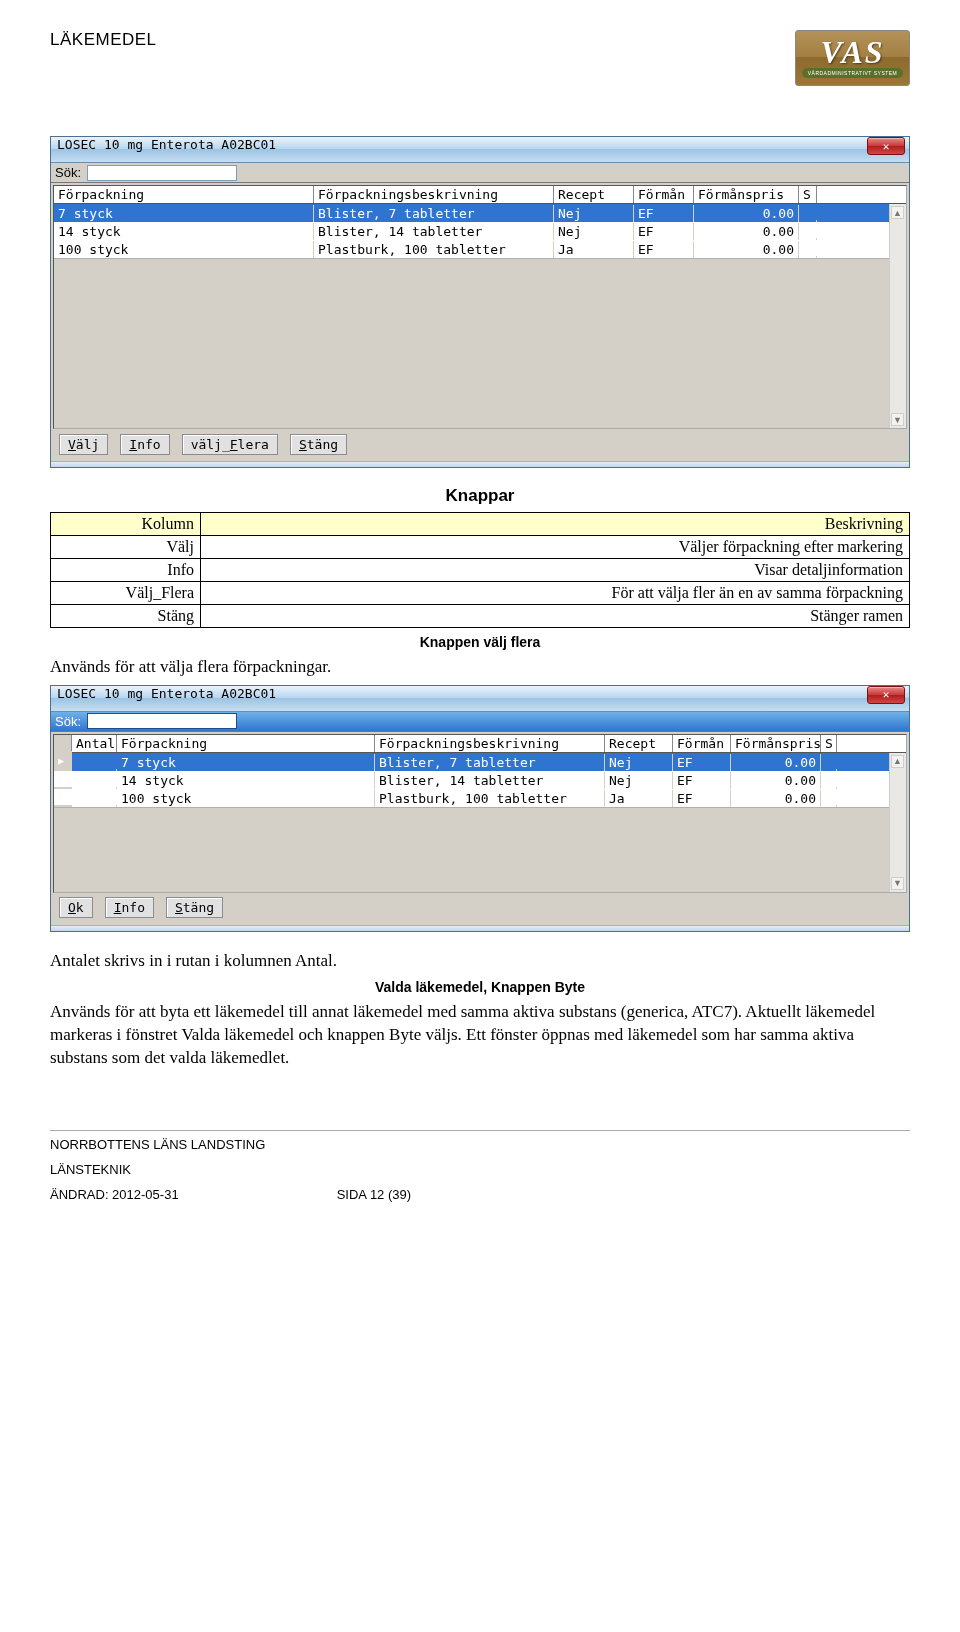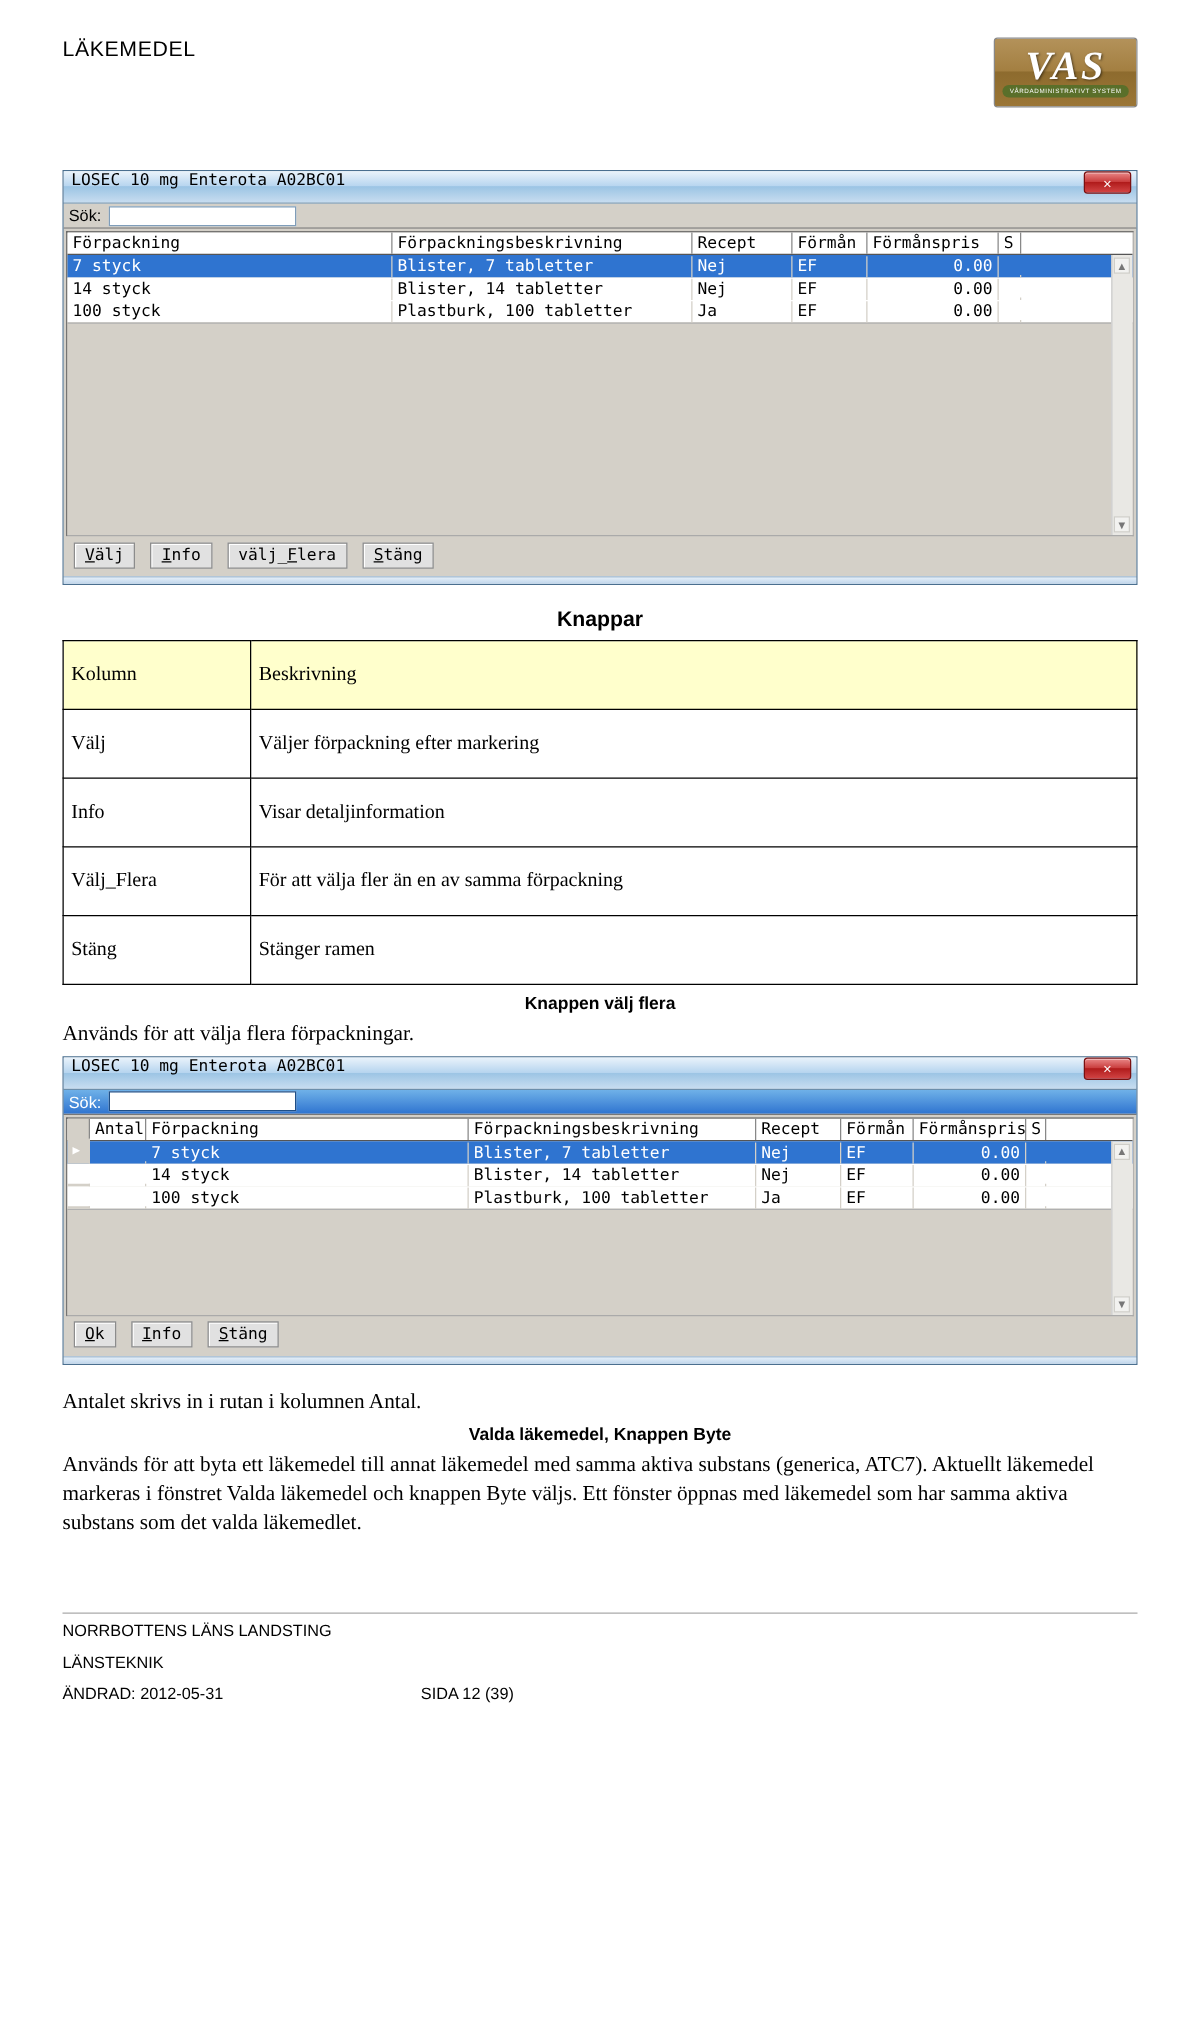--- a/index.html
+++ b/index.html
@@ -121,21 +121,21 @@
 
   .marker-tri { color:#333; font-size:10px; line-height:18px; }
 
   
   h3.center { text-align: center; font-size: 17px; font-weight: bold; margin: 10px 0 6px; }
   h4.sub { text-align: center; font-size: 14px; font-weight: bold; margin: 6px 0 4px; }
   .knappar-table {
     width: 100%; border-collapse: collapse; font-family: "Times New Roman", serif; font-size: 16px;
     margin-bottom: 4px;
   }
-  .knappar-table th, .knappar-table td { border: 1px solid #000; padding: 18px 6px; text-align: left; vertical-align: top; }
+  .knappar-table th, .knappar-table td { border: 1px solid #000; padding: 2px 6px; text-align: right; vertical-align: top; }
   .knappar-table th { background: #ffffcc; font-weight: normal; }
   .bodytext { font-family: "Times New Roman", serif; font-size: 17px; line-height: 1.35; margin: 6px 0; }
   .footer {
     margin-top: 60px; border-top: 1px solid #aaa; padding-top: 6px;
     font-size: 13px; display: grid; grid-template-columns: 1fr 1fr 1fr; row-gap: 10px;
   }
   .footer .span3 { grid-column: 1 / span 3; }
   .u { text-decoration: underline; }
 </style>
 </head>

